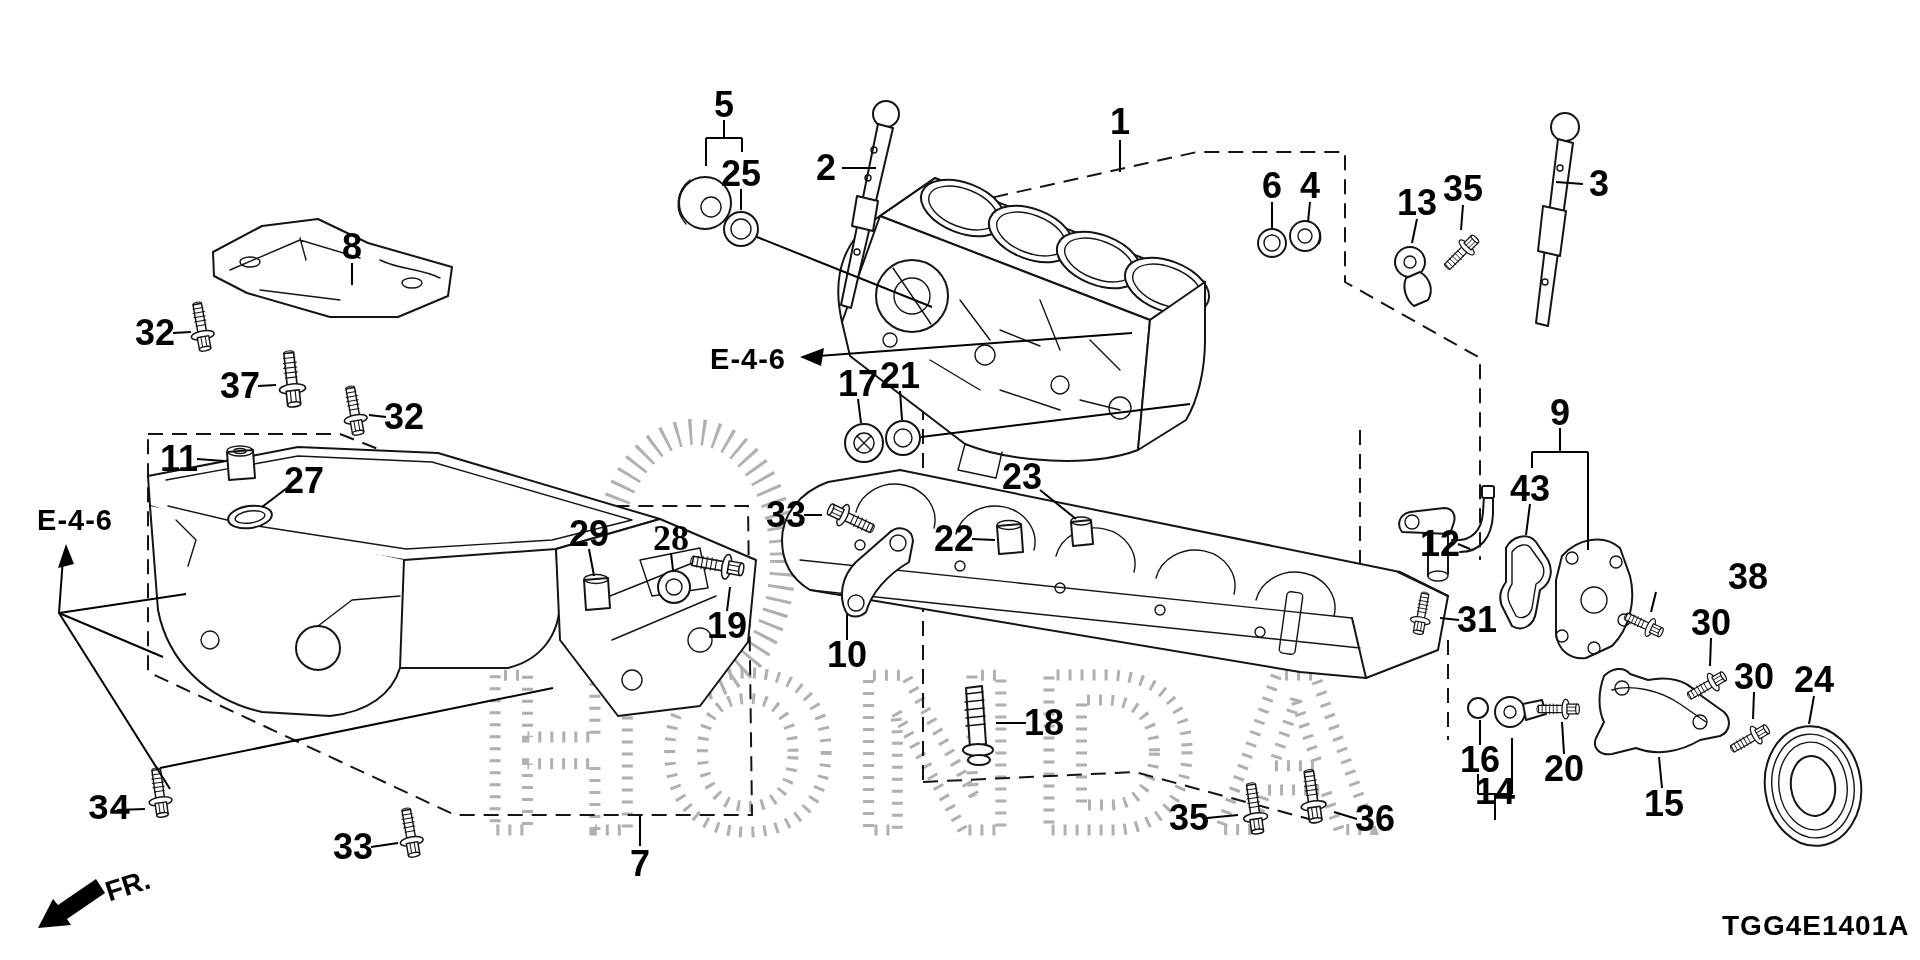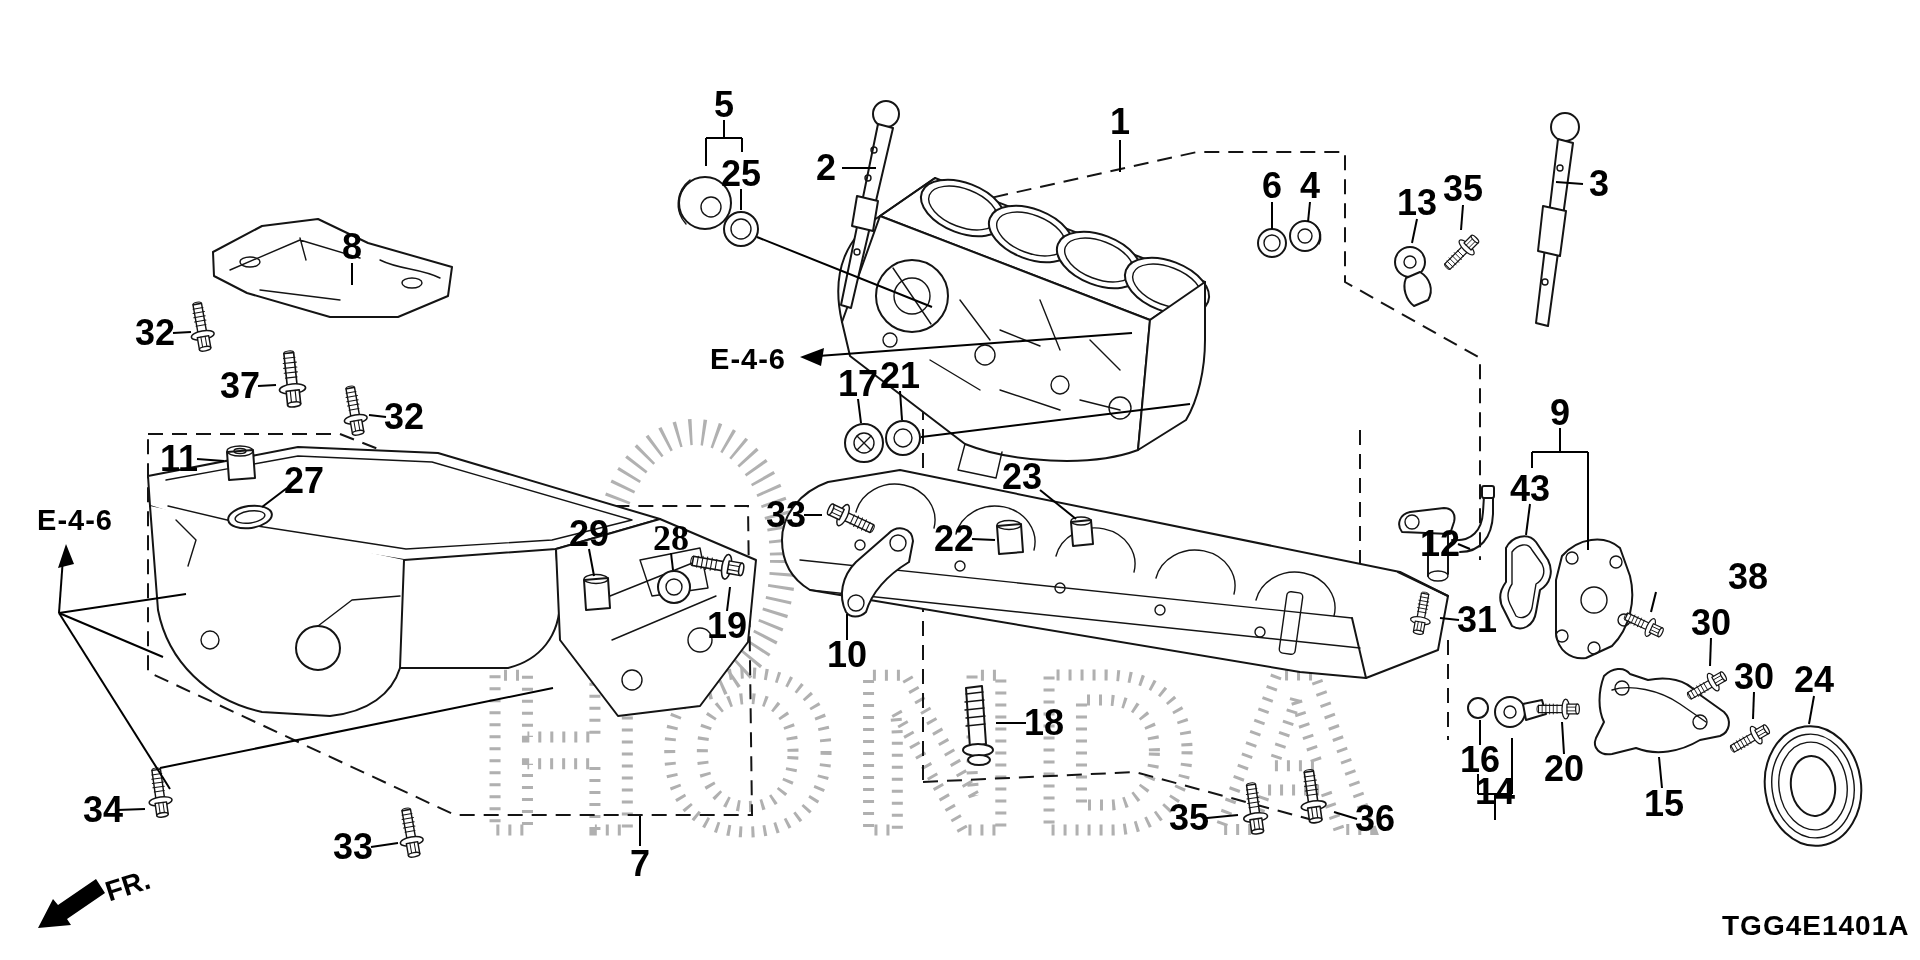--- a/index.html
+++ b/index.html
@@ -364,21 +364,21 @@
       <div class="callout" style="left: 304px; top: 481px;">27</div>
       <div class="callout" style="left: 671px; top: 538px; font-family: Liberation Serif, serif;">28</div>
       <div class="callout" style="left: 589px; top: 534px;">29</div>
       <div class="callout" style="left: 1711px; top: 623px;">30</div>
       <div class="callout" style="left: 1754px; top: 677px;">30</div>
       <div class="callout" style="left: 1477px; top: 620px;">31</div>
       <div class="callout" style="left: 155px; top: 333px;">32</div>
       <div class="callout" style="left: 404px; top: 417px;">32</div>
       <div class="callout" style="left: 786px; top: 515px;">33</div>
       <div class="callout" style="left: 353px; top: 847px;">33</div>
-      <div class="callout" style="left: 103px; top: 810px;">34</div>
+      <div class="callout" style="left: 109px; top: 810px; font-family: Liberation Mono, monospace;">34</div>
       <div class="callout" style="left: 1463px; top: 189px;">35</div>
       <div class="callout" style="left: 1189px; top: 818px;">35</div>
       <div class="callout" style="left: 1375px; top: 819px;">36</div>
       <div class="callout" style="left: 240px; top: 386px;">37</div>
       <div class="callout" style="left: 1748px; top: 577px;">38</div>
     </div>
 
   <div class="ref-label" style="left:75px;top:520px;">E-4-6</div>
   <div class="ref-label" style="left:748px;top:359px;">E-4-6</div>
   <div id="fr-label" style="left:128px;top:886px;">FR.</div>

